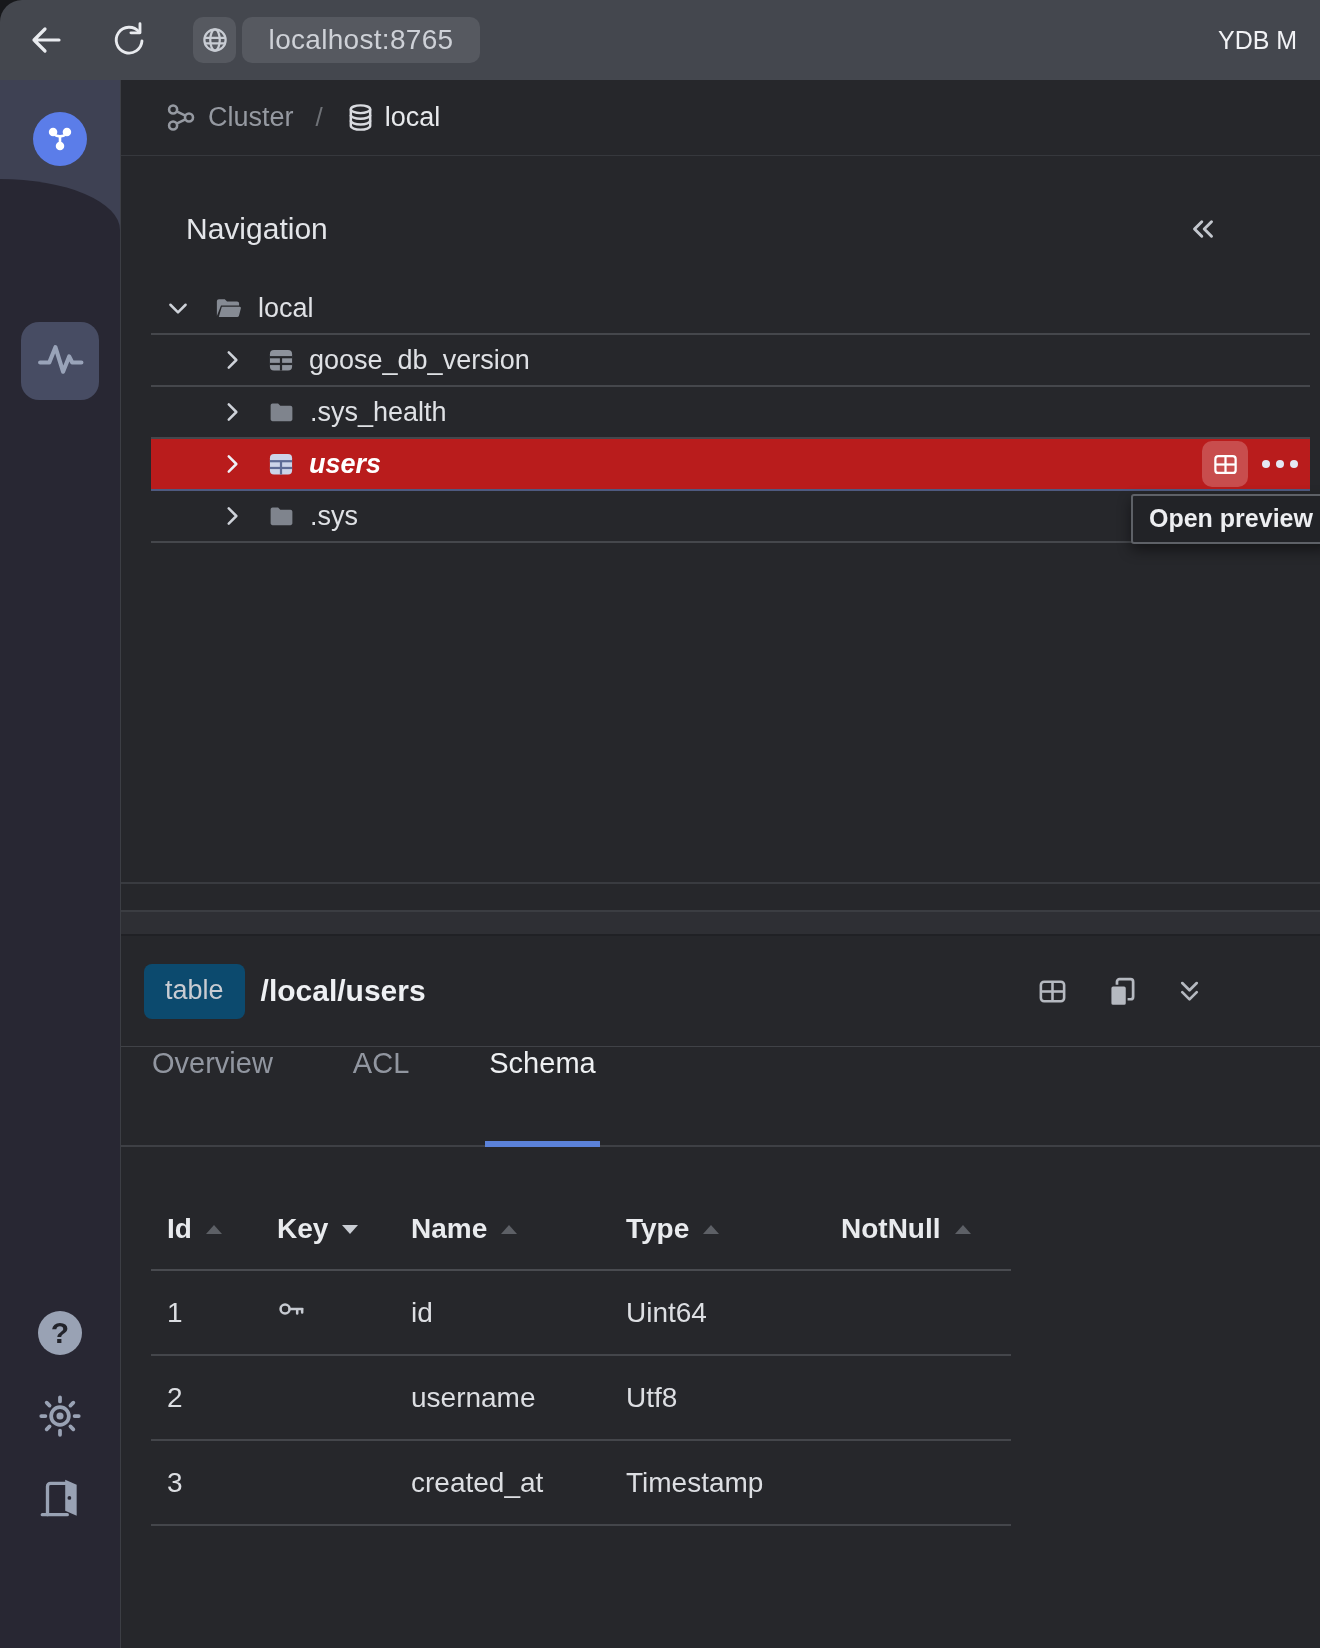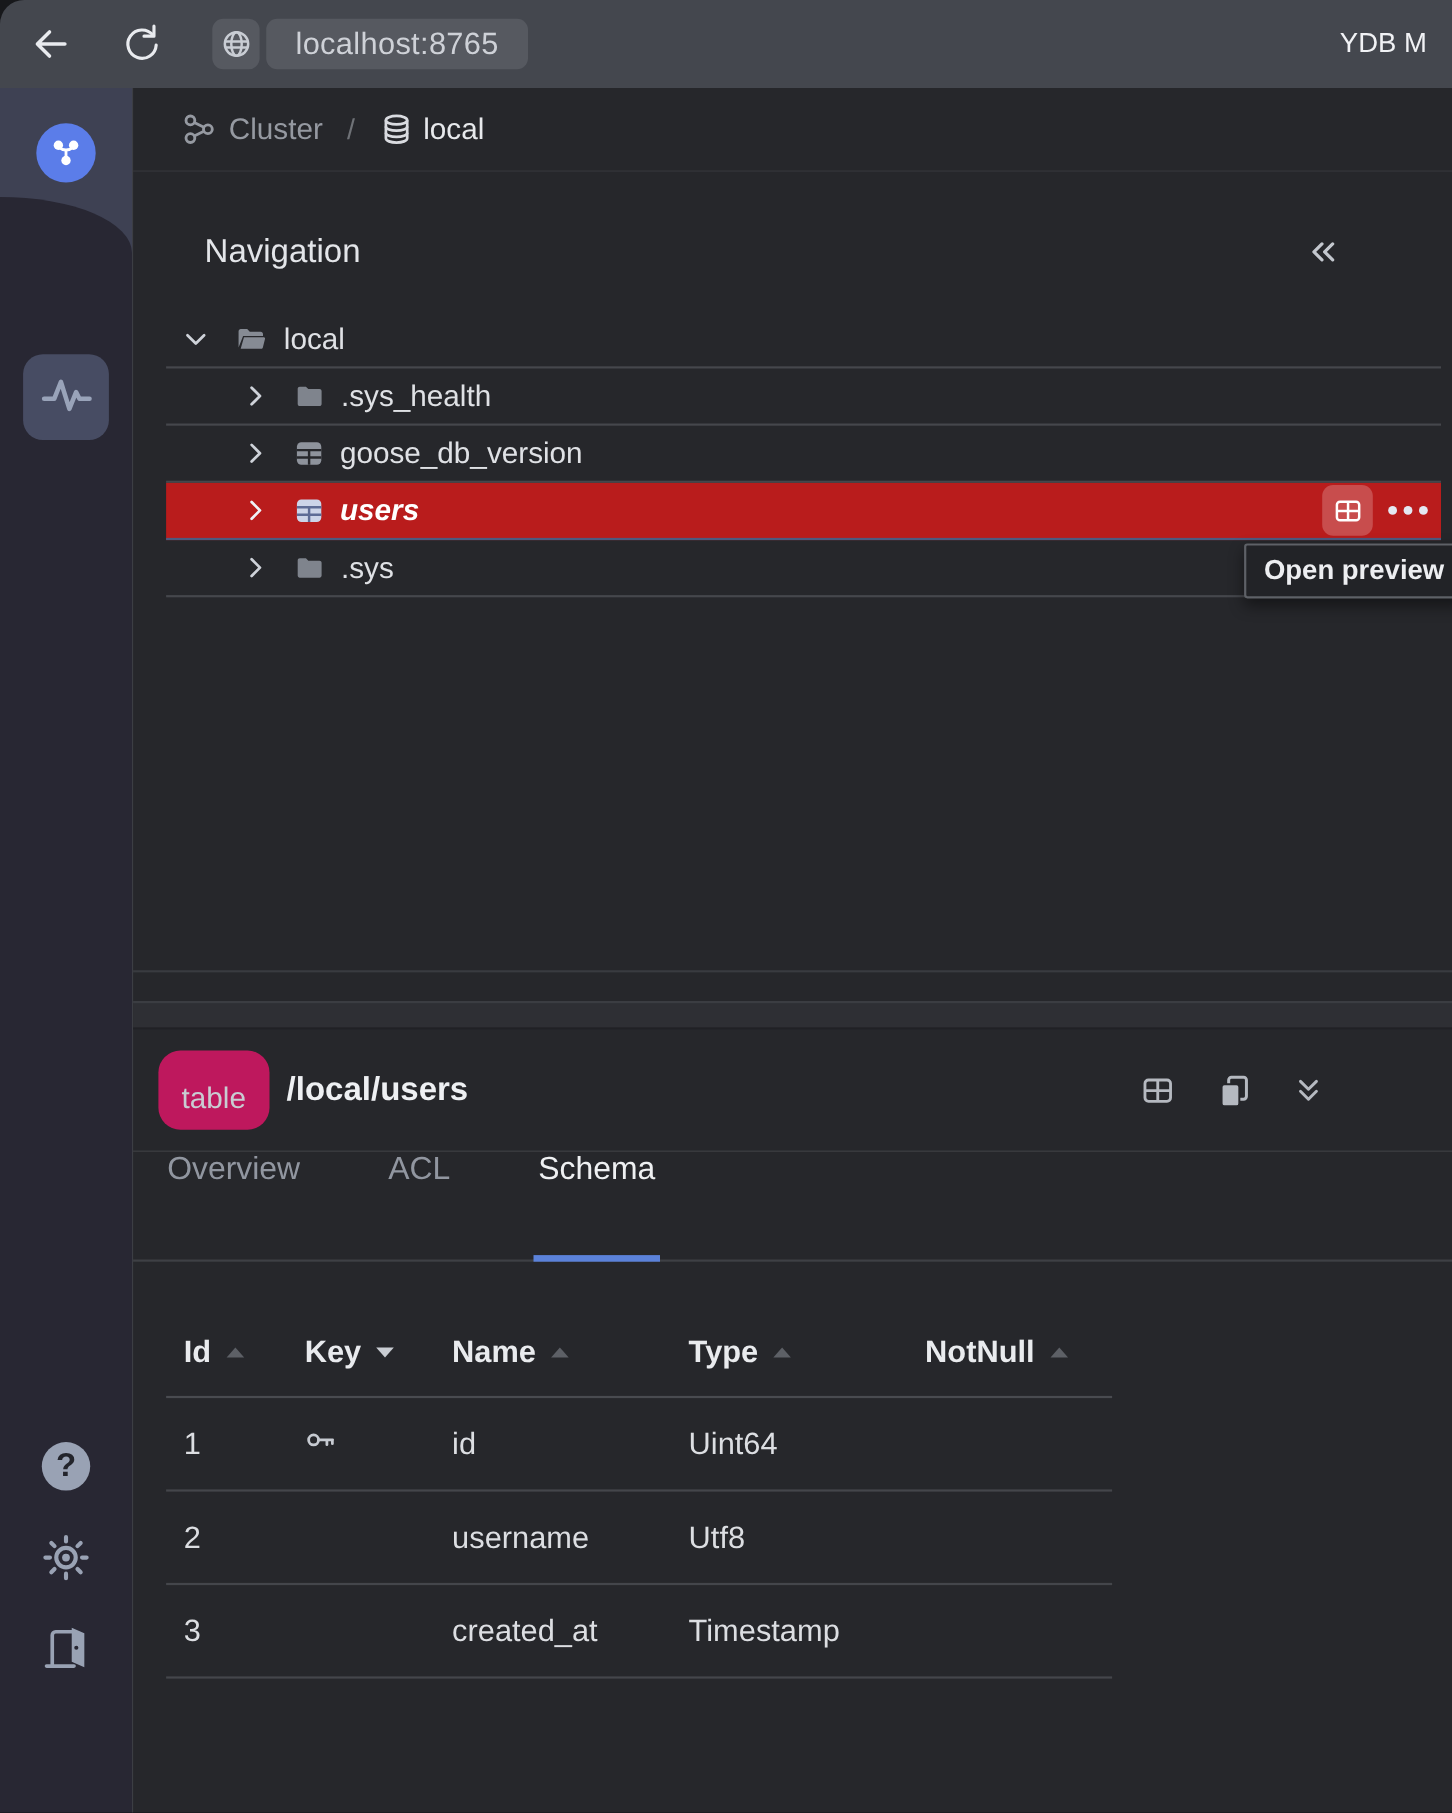--- a/index.html
+++ b/index.html
@@ -67,21 +67,21 @@
 
   .tooltip { position:absolute; left:1010px; top:338px; padding:8px 16px 9px; background:#222327;
              border:2px solid #5e6167; border-radius:3px; font-size:25px; font-weight:700;
              color:#edeef1; white-space:nowrap; box-shadow:0 6px 14px rgba(0,0,0,.45); z-index:5; }
 
   .panel-gap { height:26px; }
   .splitter { height:26px; background:#2e2f34; border-top:2px solid #3b3d42; border-bottom:2px solid #202125; cursor:row-resize; }
 
   .info-header { height:111px; display:flex; align-items:center; padding:0 116px 0 23px;
                  border-bottom:1px solid #404247; }
-  .entity-badge { padding:28px 21px 13px; background:#be185d; border-radius:20px; font-size:27px; color:#c9ccd2; }
+  .entity-badge { padding:11px 21px 13px; background:#0c4a6e; border-radius:8px; font-size:27px; color:#c9ccd2; }
   .entity-path { margin-left:16px; font-size:30px; font-weight:700; color:#eef0f3; }
   .ih-icons { margin-left:auto; display:flex; align-items:center; gap:38px; }
   .icon-btn { display:flex; cursor:pointer; }
 
   .tabs { height:100px; border-bottom:2px solid #3e4045; display:flex; gap:72px; padding-left:27px; }
   .tab { font-size:29px; color:#9196a0; padding:0 4px 18px; cursor:pointer; }
   .tab.active { color:#eef0f2; padding-bottom:12px; border-bottom:6px solid #5b82da; margin-bottom:-2px; }
 
   .schema { width:860px; margin:42px 0 0 30px; }
   .sch-row { display:grid; grid-template-columns:110px 134px 215px 215px 1fr; align-items:center; padding-left:16px; }
@@ -232,44 +232,44 @@
           <span class="row-label">local</span>
         </li>
 
         <li class="lvl1">
           <span class="chev">
             <svg width="26" height="26" viewBox="0 0 24 24">
                 <path d="M9 5l7 7-7 7" fill="none" stroke="#ced2d9" stroke-width="2.3" stroke-linecap="round" stroke-linejoin="round"></path>
               </svg>
           </span>
           <span class="row-icon">
-            <svg width="29" height="29" viewBox="0 0 24 24">
-              <path d="M3 6.2c0-.9.7-1.6 1.6-1.6h4.6l1.8 1.8h8.4c.9 0 1.6.7 1.6 1.6v9.6c0 .9-.7 1.6-1.6 1.6H4.6c-.9 0-1.6-.7-1.6-1.6z" fill="#7f848d"></path>
-            </svg>
-          </span>
-          <span class="row-label">.sys_health</span>
-        </li>
-
-        <li class="lvl1">
-          <span class="chev">
-            <svg width="26" height="26" viewBox="0 0 24 24">
-                <path d="M9 5l7 7-7 7" fill="none" stroke="#ced2d9" stroke-width="2.3" stroke-linecap="round" stroke-linejoin="round"></path>
-              </svg>
-          </span>
-          <span class="row-icon">
             <svg width="28" height="28" viewBox="0 0 24 24">
               <rect x="2.5" y="3.5" width="19" height="17.5" rx="3.5" fill="#8e939c"></rect>
               <g stroke="#26272b" stroke-width="1.9">
                 <line x1="2.5" y1="9.6" x2="21.5" y2="9.6"></line>
                 <line x1="2.5" y1="15.4" x2="21.5" y2="15.4"></line>
                 <line x1="12" y1="9.6" x2="12" y2="21"></line>
               </g>
             </svg>
           </span>
           <span class="row-label">goose_db_version</span>
+        </li>
+
+        <li class="lvl1">
+          <span class="chev">
+            <svg width="26" height="26" viewBox="0 0 24 24">
+                <path d="M9 5l7 7-7 7" fill="none" stroke="#ced2d9" stroke-width="2.3" stroke-linecap="round" stroke-linejoin="round"></path>
+              </svg>
+          </span>
+          <span class="row-icon">
+            <svg width="29" height="29" viewBox="0 0 24 24">
+              <path d="M3 6.2c0-.9.7-1.6 1.6-1.6h4.6l1.8 1.8h8.4c.9 0 1.6.7 1.6 1.6v9.6c0 .9-.7 1.6-1.6 1.6H4.6c-.9 0-1.6-.7-1.6-1.6z" fill="#7f848d"></path>
+            </svg>
+          </span>
+          <span class="row-label">.sys_health</span>
         </li>
 
         <li class="lvl1 selected">
           <span class="chev">
             <svg width="26" height="26" viewBox="0 0 24 24">
                 <path d="M9 5l7 7-7 7" fill="none" stroke="#eef1f7" stroke-width="2.3" stroke-linecap="round" stroke-linejoin="round"></path>
               </svg>
           </span>
           <span class="row-icon">
             <svg width="28" height="28" viewBox="0 0 24 24">

